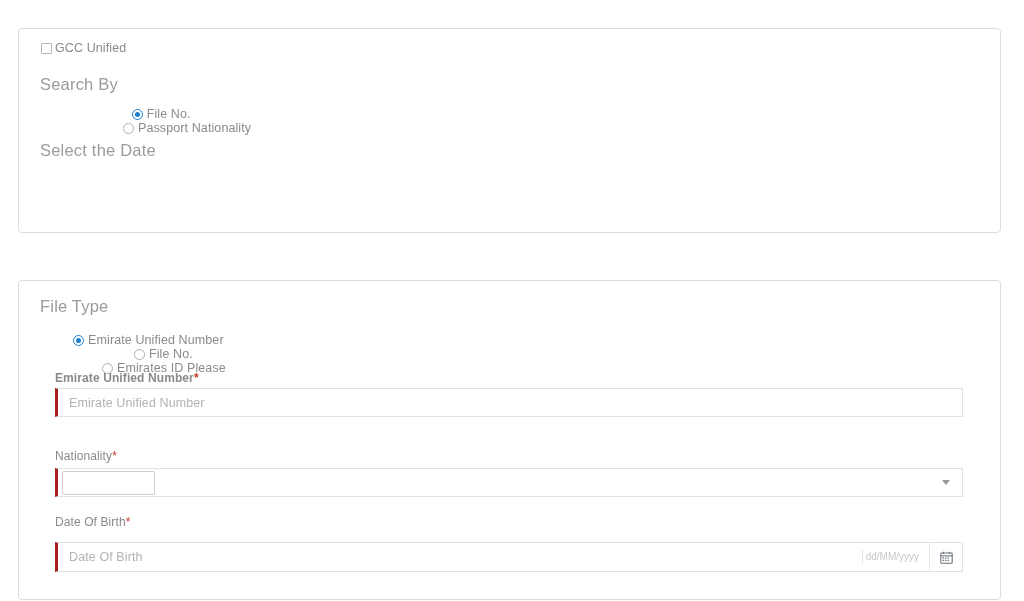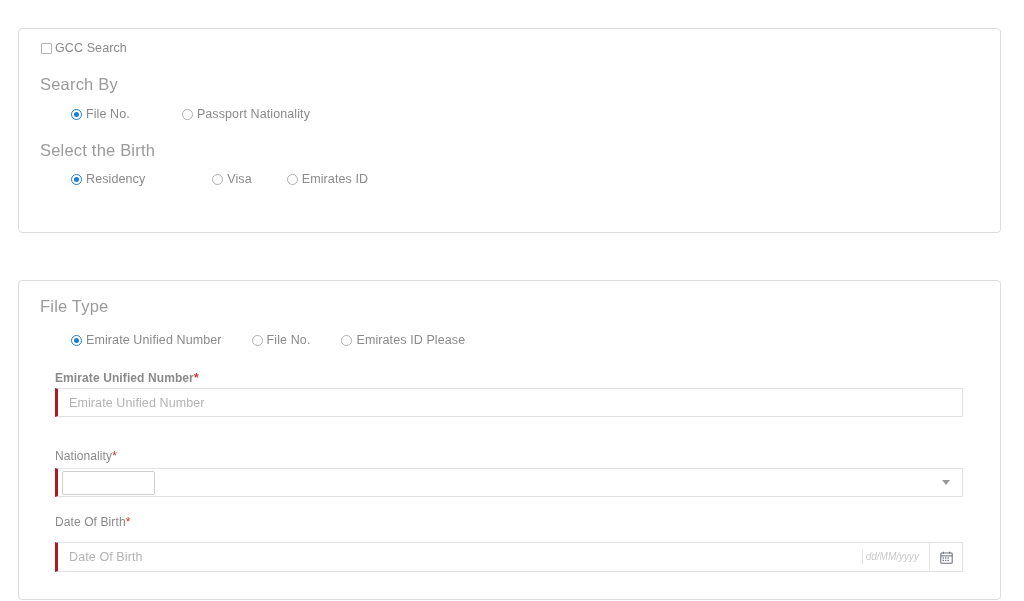--- a/index.html
+++ b/index.html
@@ -73,20 +73,21 @@
     color: #9b9b9b;
     font-weight: 400;
     letter-spacing: .2px;
   }
 
   
   .radio-row {
     position: absolute;
     display: flex;
     align-items: center;
+    flex-direction: column;
   }
   .radio-item {
     display: flex;
     align-items: center;
     white-space: nowrap;
   }
   .radio {
     width: 11px;
     height: 11px;
     border-radius: 50%;
@@ -145,21 +146,20 @@
   .input-text {
     font-size: 12.5px;
     color: #b3b3b3;
     padding-left: 11px;
     letter-spacing: .1px;
     flex: 1 1 auto;
   }
   .date-hint {
     font-size: 10px;
     color: #c9c9c9;
-    font-style: italic;
     padding-right: 10px;
     border-left: 1px solid #e2e2e2;
     padding-left: 3px;
     line-height: 14px;
     margin-left: 17px;
   }
   .cal-btn {
     width: 32px;
     align-self: stretch;
     border-left: 1px solid #e6e6e6;
@@ -207,52 +207,38 @@
 </style>
 </head>
 <body>
 
 <div class="page">
 
   <div class="card" id="card-search">
 
     <div class="checkbox-row">
       <span class="cbox"></span>
-      <span class="cbox-label">GCC Search</span>
+      <span class="cbox-label">GCC Unified</span>
     </div>
 
     <div class="section-heading" style="position:absolute; left:21px; top:46px;">Search By</div>
 
     <div class="radio-row" style="left:52px; top:78px;">
       <span class="radio-item">
         <span class="radio on"></span>
         <span class="radio-label">File No.</span>
       </span>
       <span class="radio-item" style="margin-left:52px;">
         <span class="radio off"></span>
         <span class="radio-label">Passport Nationality</span>
       </span>
     </div>
 
-    <div class="section-heading" style="position:absolute; left:21px; top:112px;">Select the Birth</div>
-
-    <div class="radio-row" style="left:52px; top:143px;">
-      <span class="radio-item">
-        <span class="radio on"></span>
-        <span class="radio-label">Residency</span>
-      </span>
-      <span class="radio-item" style="margin-left:67px;">
-        <span class="radio off"></span>
-        <span class="radio-label">Visa</span>
-      </span>
-      <span class="radio-item" style="margin-left:35px;">
-        <span class="radio off"></span>
-        <span class="radio-label">Emirates ID</span>
-      </span>
-    </div>
+    <div class="section-heading" style="position:absolute; left:21px; top:112px;">Select the Date</div>
+
 
   </div>
 
   <div class="card" id="card-filetype">
 
     <div class="section-heading" style="position:absolute; left:21px; top:16px;">File Type</div>
 
     <div class="radio-row" style="left:52px; top:52px;">
       <span class="radio-item">
         <span class="radio on"></span>

